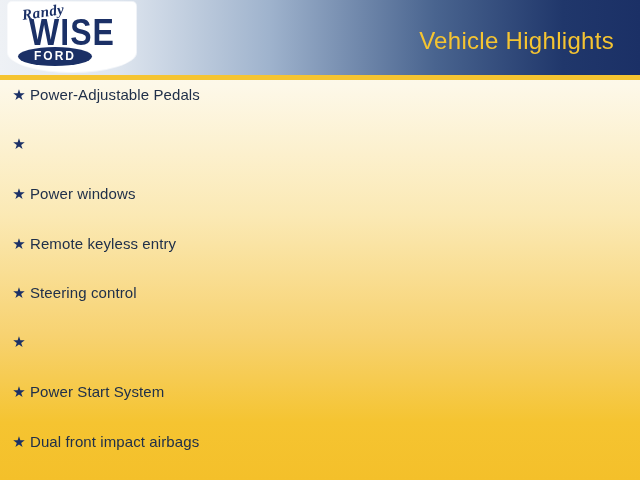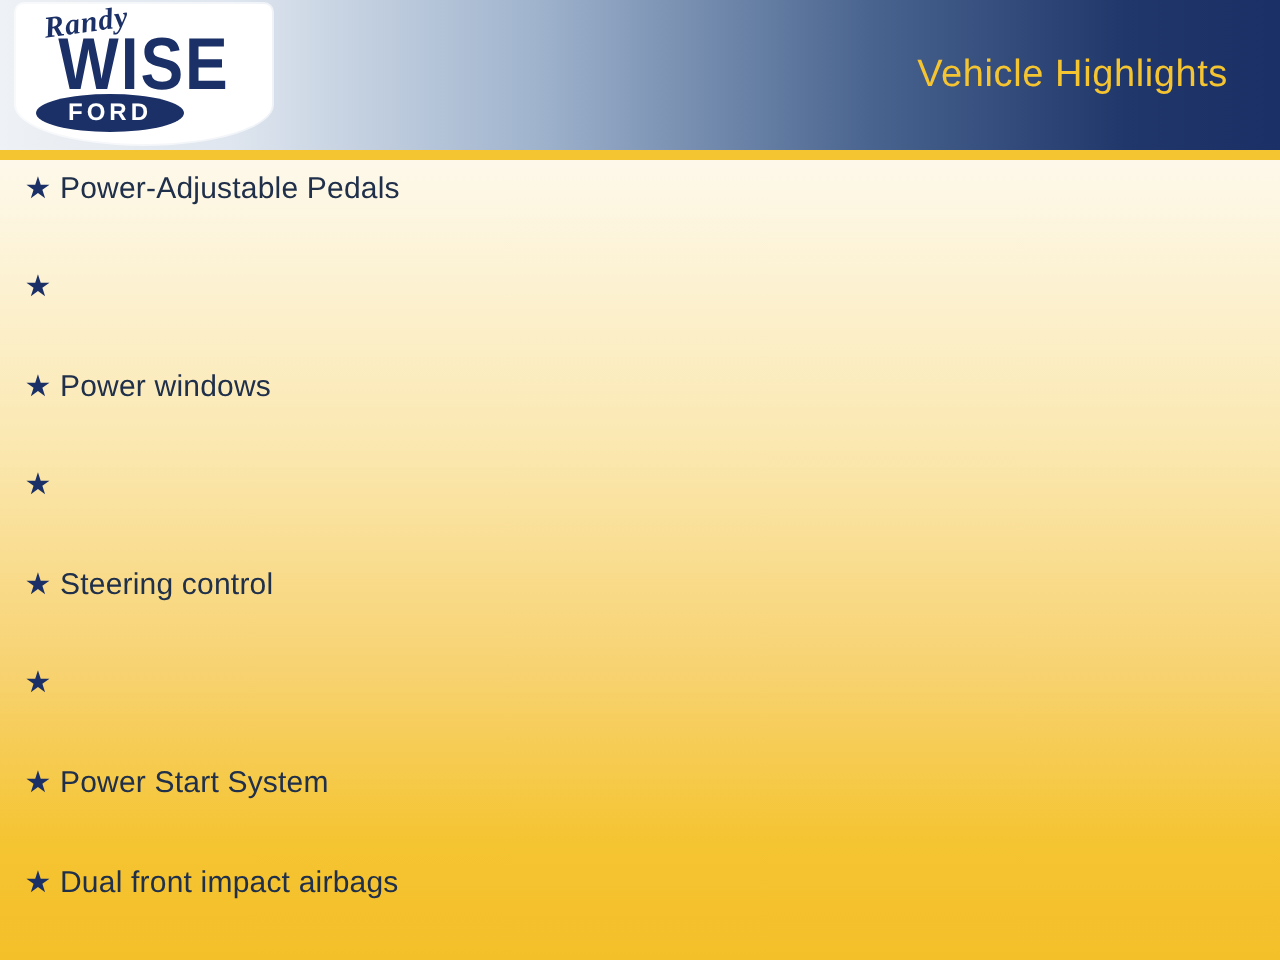--- a/index.html
+++ b/index.html
@@ -33,21 +33,21 @@
     position: absolute;
     left: 0; top: 75px;
     width: 640px;
     height: 5px;
     background: #f5c431;
   }
   .header-title {
     position: absolute;
     right: 26px;
     top: 27px;
-    font-size: 19px;
+    font-size: 24px;
     color: #f5c431;
     letter-spacing: 0.3px;
     white-space: nowrap;
   }
 
   
   .logo {
     position: absolute;
     left: 8px;
     top: 2px;
@@ -161,20 +161,21 @@
       <span class="star">★</span>
     </div>
 
     <div class="item">
       <span class="star">★</span>
       <span class="item-label">Power windows</span>
     </div>
 
     <div class="item">
       <span class="star">★</span>
+      <span class="item-label">Remote keyless entry</span>
     </div>
 
     <div class="item">
       <span class="star">★</span>
       <span class="item-label">Steering control</span>
     </div>
 
     <div class="item">
       <span class="star">★</span>
     </div>

